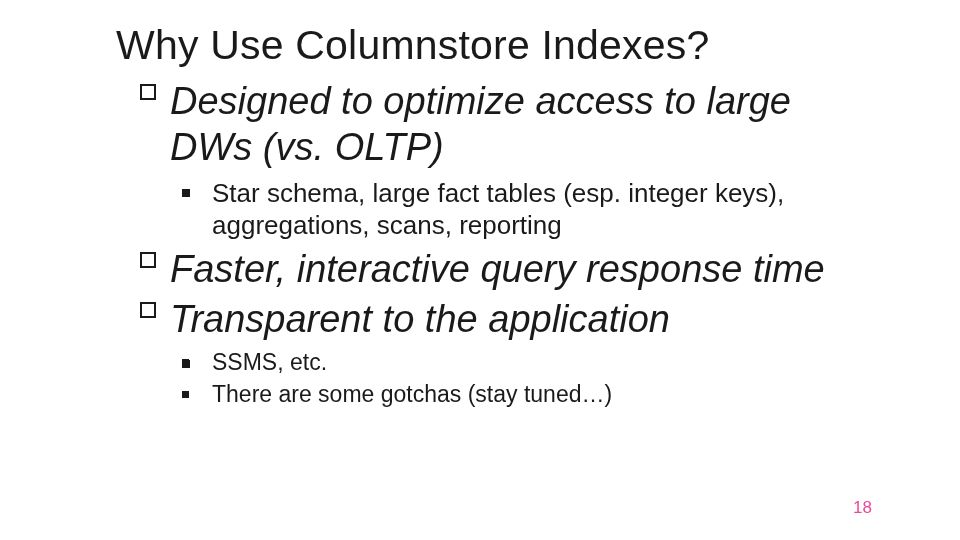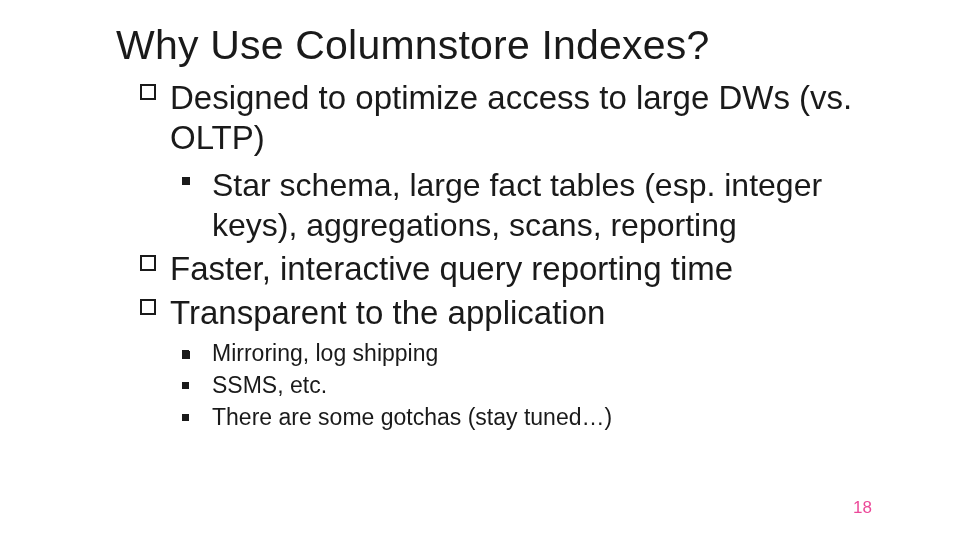--- a/index.html
+++ b/index.html
@@ -27,39 +27,40 @@
     font-weight: 300;
     letter-spacing: 0.2px;
   }
   .content {
     position: absolute;
     left: 140px;
     top: 78px;
     width: 720px;
   }
   .lvl1 {
-    font-size: 33px;
+    font-size: 38px;
     font-weight: 400;
     line-height: 1.22;
     margin-bottom: 4px;
     padding-left: 30px;
     position: relative;
+    font-style: italic;
   }
   .lvl1 .bullet {
     position: absolute;
     left: 0;
     top: 6px;
     width: 16px;
     height: 16px;
     border: 2px solid #1a1a1a;
     box-sizing: border-box;
     background: #fff;
   }
   .lvl2 {
-    font-size: 32px;
+    font-size: 26px;
     font-weight: 400;
     line-height: 1.25;
     margin: 6px 0 4px 0;
     padding-left: 72px;
     position: relative;
   }
   .lvl2 .bullet {
     position: absolute;
     left: 42px;
     top: 12px;
@@ -106,40 +107,36 @@
       <span>Designed to optimize access to large DWs (vs. OLTP)</span>
     </div>
 
     <div class="lvl2">
       <span class="bullet"></span>
       <span>Star schema, large fact tables (esp. integer keys), aggregations, scans, reporting</span>
     </div>
 
     <div class="lvl1">
       <span class="bullet"></span>
-      <span>Faster, interactive query reporting time</span>
+      <span>Faster, interactive query response time</span>
     </div>
 
     <div class="lvl1">
       <span class="bullet"></span>
       <span>Transparent to the application</span>
     </div>
 
     <div class="lvl2">
       <span class="bullet"></span>
     </div>
 
     <div class="lvl3">
       <span class="bullet"></span>
     </div>
 
-    <div class="lvl3">
-      <span class="bullet"></span>
-      <span>Mirroring, log shipping</span>
-    </div>
 
     <div class="lvl3">
       <span class="bullet"></span>
       <span>SSMS, etc.</span>
     </div>
 
     <div class="lvl3">
       <span class="bullet"></span>
       <span>There are some gotchas (stay tuned…)</span>
     </div>

